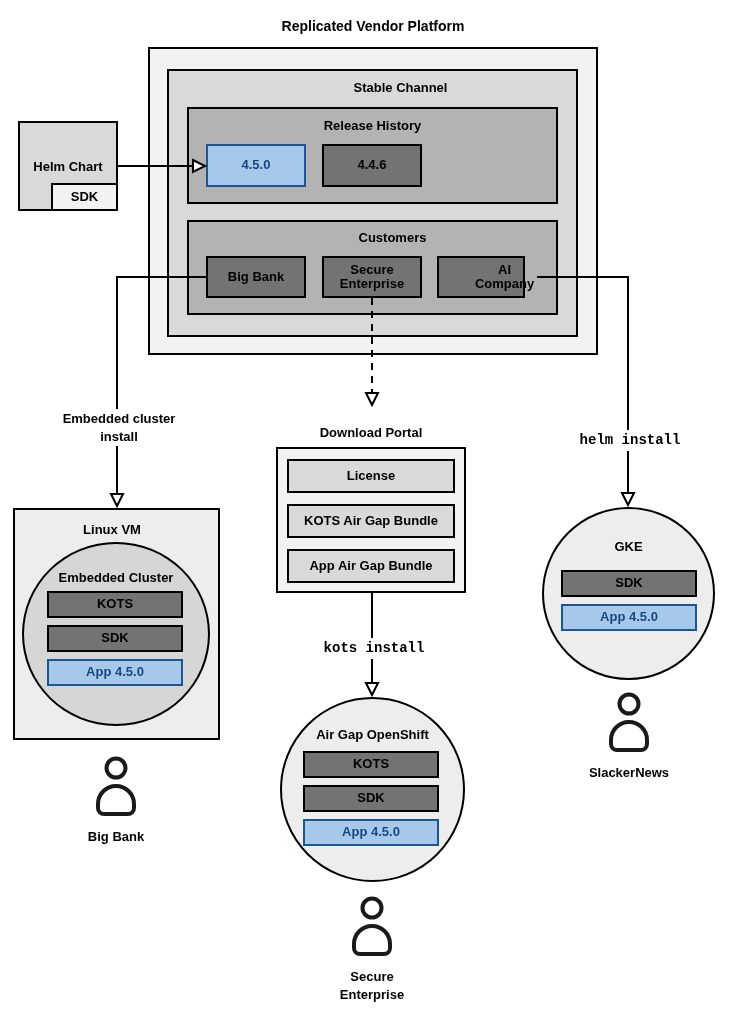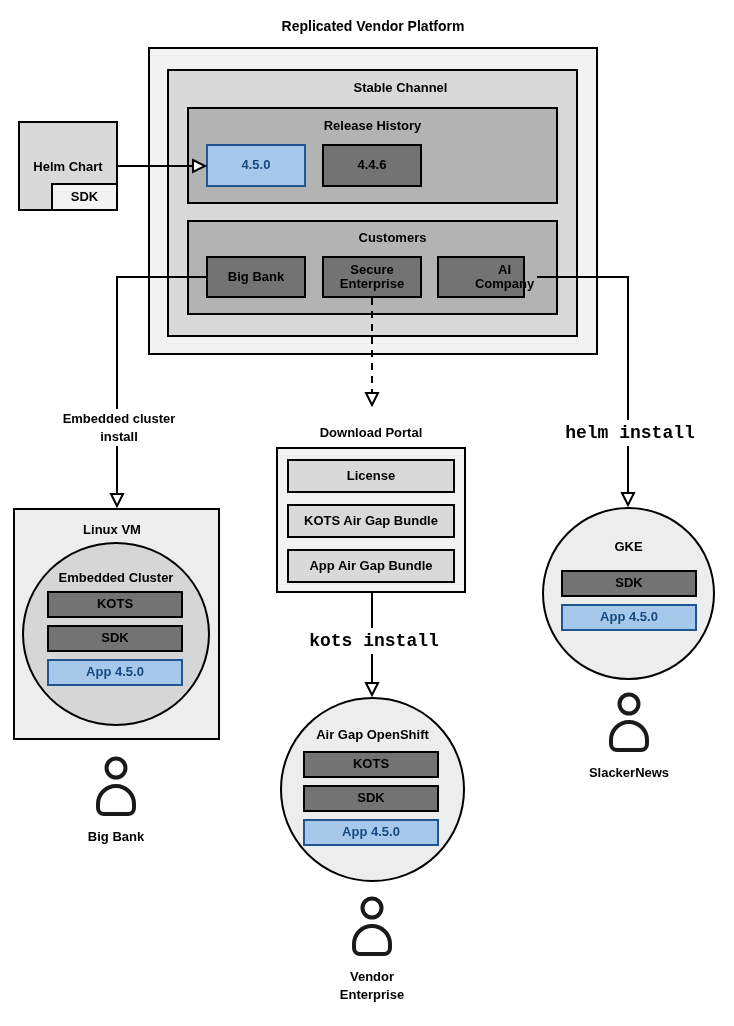--- a/index.html
+++ b/index.html
@@ -42,21 +42,21 @@
     border-color: var(--hl-border);
     color: var(--hl-text);
   }
   .circle { border-radius:50%; border:2px solid var(--line); }
   .edge-lbl {
     position:absolute; z-index:3; background:#fff;
     font-weight:bold; font-size:13px; color:#000;
     text-align:center; line-height:1.35; white-space:pre-line;
     padding:1px 2px;
   }
-  .edge-lbl.mono { font-family:"Liberation Mono", monospace; font-size:18px; white-space:nowrap; }
+  .edge-lbl.mono { font-family:"Liberation Mono", monospace; font-size:14px; white-space:nowrap;margin-top:10px; }
   #wires { position:absolute; left:0; top:0; z-index:2; pointer-events:none; }
   .layer1 { z-index:1; }
   .user-label { position:absolute; font-weight:bold; font-size:13px; text-align:center; white-space:pre-line; line-height:1.35; }
 </style>
 </head>
 <body>
 
 <div id="canvas">
 
   <div class="lbl layer1" style="left:148px; top:18px; width:450px; font-size:14px;">Replicated Vendor Platform</div>
@@ -106,21 +106,21 @@
   <div class="abs circle layer1" style="left:280px; top:697px; width:185px; height:185px; background:var(--node-fill);"></div>
   <div class="lbl layer1" style="left:280px; top:727px; width:185px;">Air Gap OpenShift</div>
   <div class="cell layer1" style="left:303px; top:751px; width:136px; height:27px;">KOTS</div>
   <div class="cell layer1" style="left:303px; top:785px; width:136px; height:27px;">SDK</div>
   <div class="cell blue layer1" style="left:303px; top:819px; width:136px; height:27px;">App 4.5.0</div>
 
   <svg class="abs layer1" style="left:348px; top:896px;" width="48" height="62" viewBox="0 0 48 62">
     <circle cx="24" cy="12" r="9.5" fill="none" stroke="#1a1a1a" stroke-width="4"></circle>
     <path d="M6,52 L6,48 A18,18 0 0 1 42,48 L42,52 A6,6 0 0 1 36,58 L12,58 A6,6 0 0 1 6,52 Z" fill="none" stroke="#1a1a1a" stroke-width="4" stroke-linejoin="round"></path>
   </svg>
-  <div class="user-label layer1" style="left:322px; top:968px; width:100px;">Vendor
+  <div class="user-label layer1" style="left:322px; top:968px; width:100px;">Secure
 Enterprise</div>
 
   <div class="abs circle layer1" style="left:542px; top:507px; width:173px; height:173px; background:var(--node-fill);"></div>
   <div class="lbl layer1" style="left:542px; top:539px; width:173px;">GKE</div>
   <div class="cell layer1" style="left:561px; top:570px; width:136px; height:27px;">SDK</div>
   <div class="cell blue layer1" style="left:561px; top:604px; width:136px; height:27px;">App 4.5.0</div>
 
   <svg class="abs layer1" style="left:605px; top:692px;" width="48" height="62" viewBox="0 0 48 62">
     <circle cx="24" cy="12" r="9.5" fill="none" stroke="#1a1a1a" stroke-width="4"></circle>
     <path d="M6,52 L6,48 A18,18 0 0 1 42,48 L42,52 A6,6 0 0 1 36,58 L12,58 A6,6 0 0 1 6,52 Z" fill="none" stroke="#1a1a1a" stroke-width="4" stroke-linejoin="round"></path>

